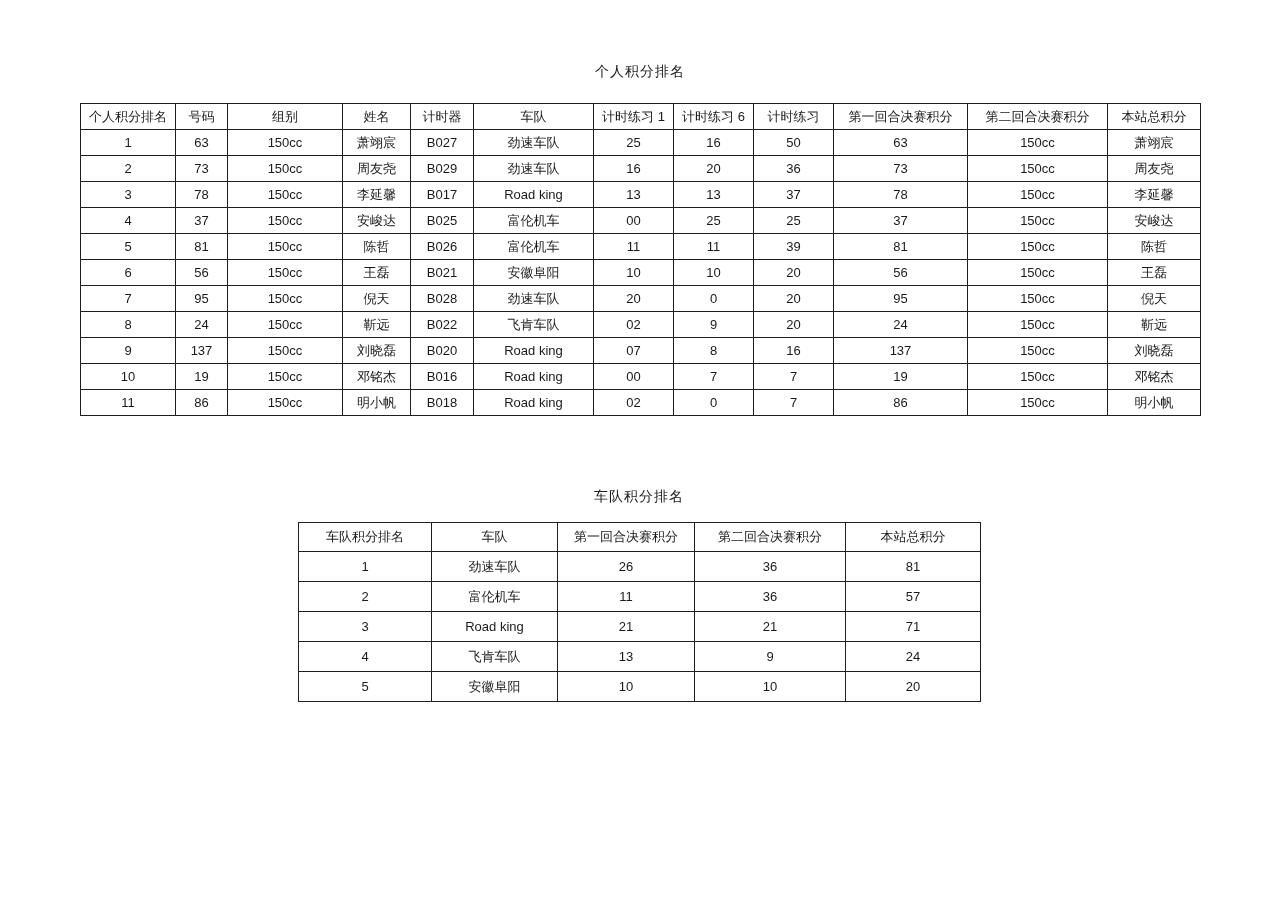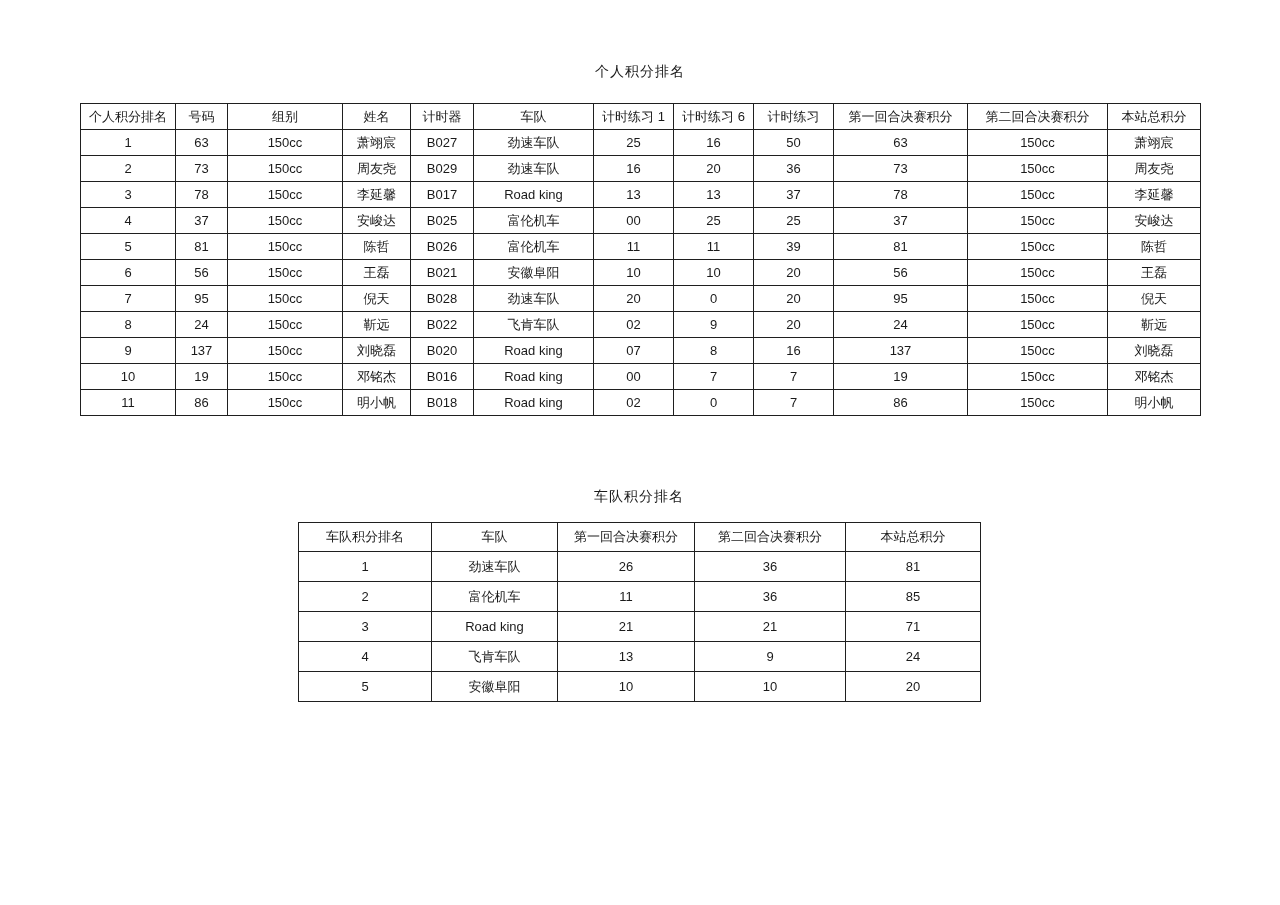--- a/index.html
+++ b/index.html
@@ -283,21 +283,21 @@
         <td>劲速车队</td>
         <td>26</td>
         <td>36</td>
         <td>81</td>
       </tr>
       <tr>
         <td>2</td>
         <td>富伦机车</td>
         <td>11</td>
         <td>36</td>
-        <td>85</td>
+        <td>57</td>
       </tr>
       <tr>
         <td>3</td>
         <td>Road king</td>
         <td>21</td>
         <td>21</td>
         <td>71</td>
       </tr>
       <tr>
         <td>4</td>

